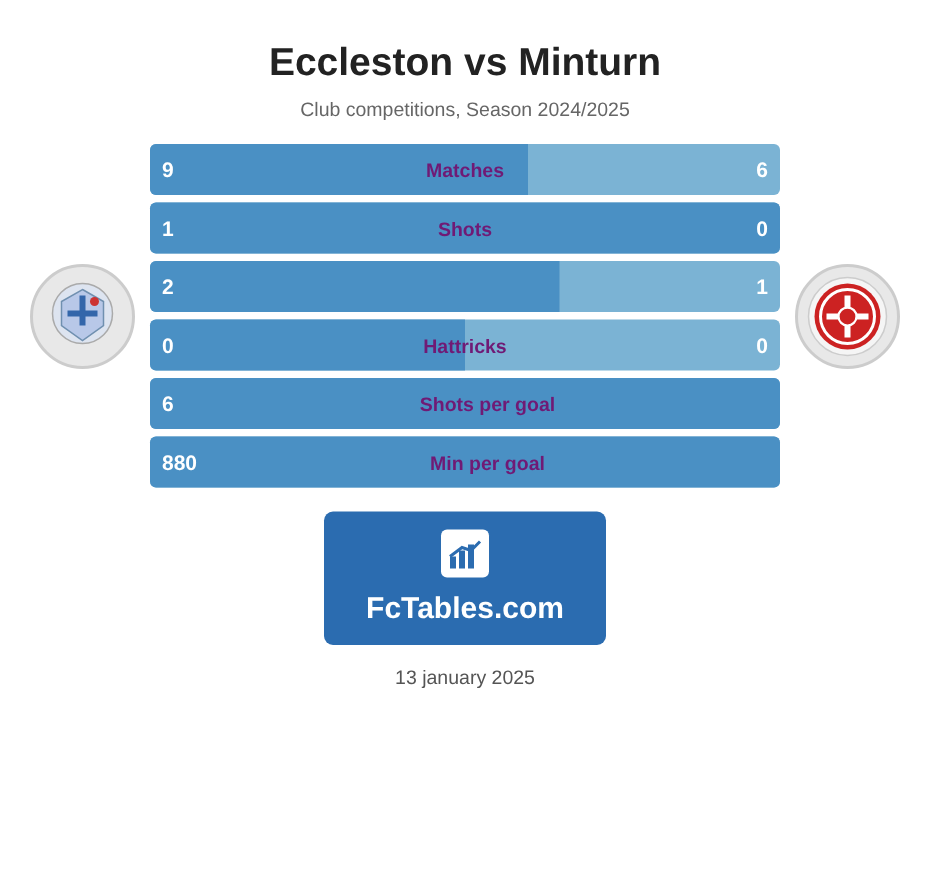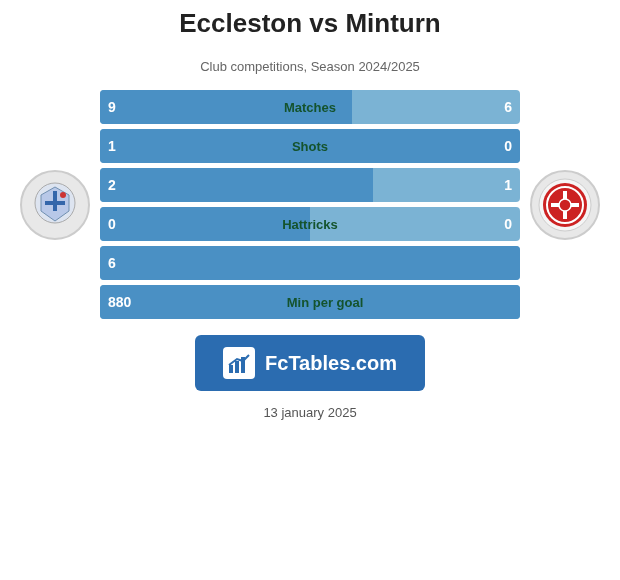--- a/index.html
+++ b/index.html
@@ -8,31 +8,31 @@
       height: 580px;
       background: #fff;
       font-family: Arial, sans-serif;
       display: flex;
       flex-direction: column;
       align-items: center;
       overflow: hidden;
     }
     .title-section {
       text-align: center;
-      padding: 8px 10px 6px;
+      padding: 26px 10px 6px;
     }
     .main-title {
       font-size: 26px;
       font-weight: bold;
       color: #222;
     }
     .subtitle {
       font-size: 13px;
       color: #666;
-      margin-top: 20px;
+      margin-top: 8px;
     }
     .content-area {
       display: flex;
       flex-direction: row;
       align-items: center;
       width: 100%;
       padding: 10px 10px 0;
       gap: 0;
     }
     .logo-left, .logo-right {
@@ -81,21 +81,21 @@
     }
     .stat-value-left {
       font-weight: bold;
       font-size: 14px;
       color: #fff;
       min-width: 30px;
     }
     .stat-label {
       font-weight: bold;
       font-size: 13px;
-      color: #14532d;
+      color: #701a75;
       text-align: center;
       flex: 1;
     }
     .stat-value-right {
       font-weight: bold;
       font-size: 14px;
       color: #fff;
       min-width: 30px;
       text-align: right;
     }
@@ -105,20 +105,21 @@
       border-radius: 4px;
     }
     .fctables-banner {
       margin-top: 16px;
       background: #2b6cb0;
       border-radius: 6px;
       padding: 12px 28px;
       display: flex;
       align-items: center;
       gap: 10px;
+      flex-direction: column;
     }
     .fctables-icon {
       width: 32px;
       height: 32px;
       background: #fff;
       border-radius: 4px;
       display: flex;
       align-items: center;
       justify-content: center;
       font-size: 16px;
@@ -217,20 +218,21 @@
           <span class="stat-value-left">0</span>
           <span class="stat-label">Hattricks</span>
           <span class="stat-value-right">0</span>
         </div>
       </div>
       <div class="stat-row stat-row-single">
         <div class="stat-bar-bg" style="background: rgb(123, 179, 212);"></div>
         <div class="stat-bar-fill full" style="background: rgb(74, 144, 196); width: 100%;"></div>
         <div class="stat-content">
           <span class="stat-value-left">6</span>
+          <span class="stat-label">Shots per goal</span>
         </div>
       </div>
       <div class="stat-row stat-row-single">
         <div class="stat-bar-bg" style="background: rgb(123, 179, 212);"></div>
         <div class="stat-bar-fill full" style="background: rgb(74, 144, 196); width: 100%;"></div>
         <div class="stat-content">
           <span class="stat-value-left">880</span>
           <span class="stat-label">Min per goal</span>
         </div>
       </div>

